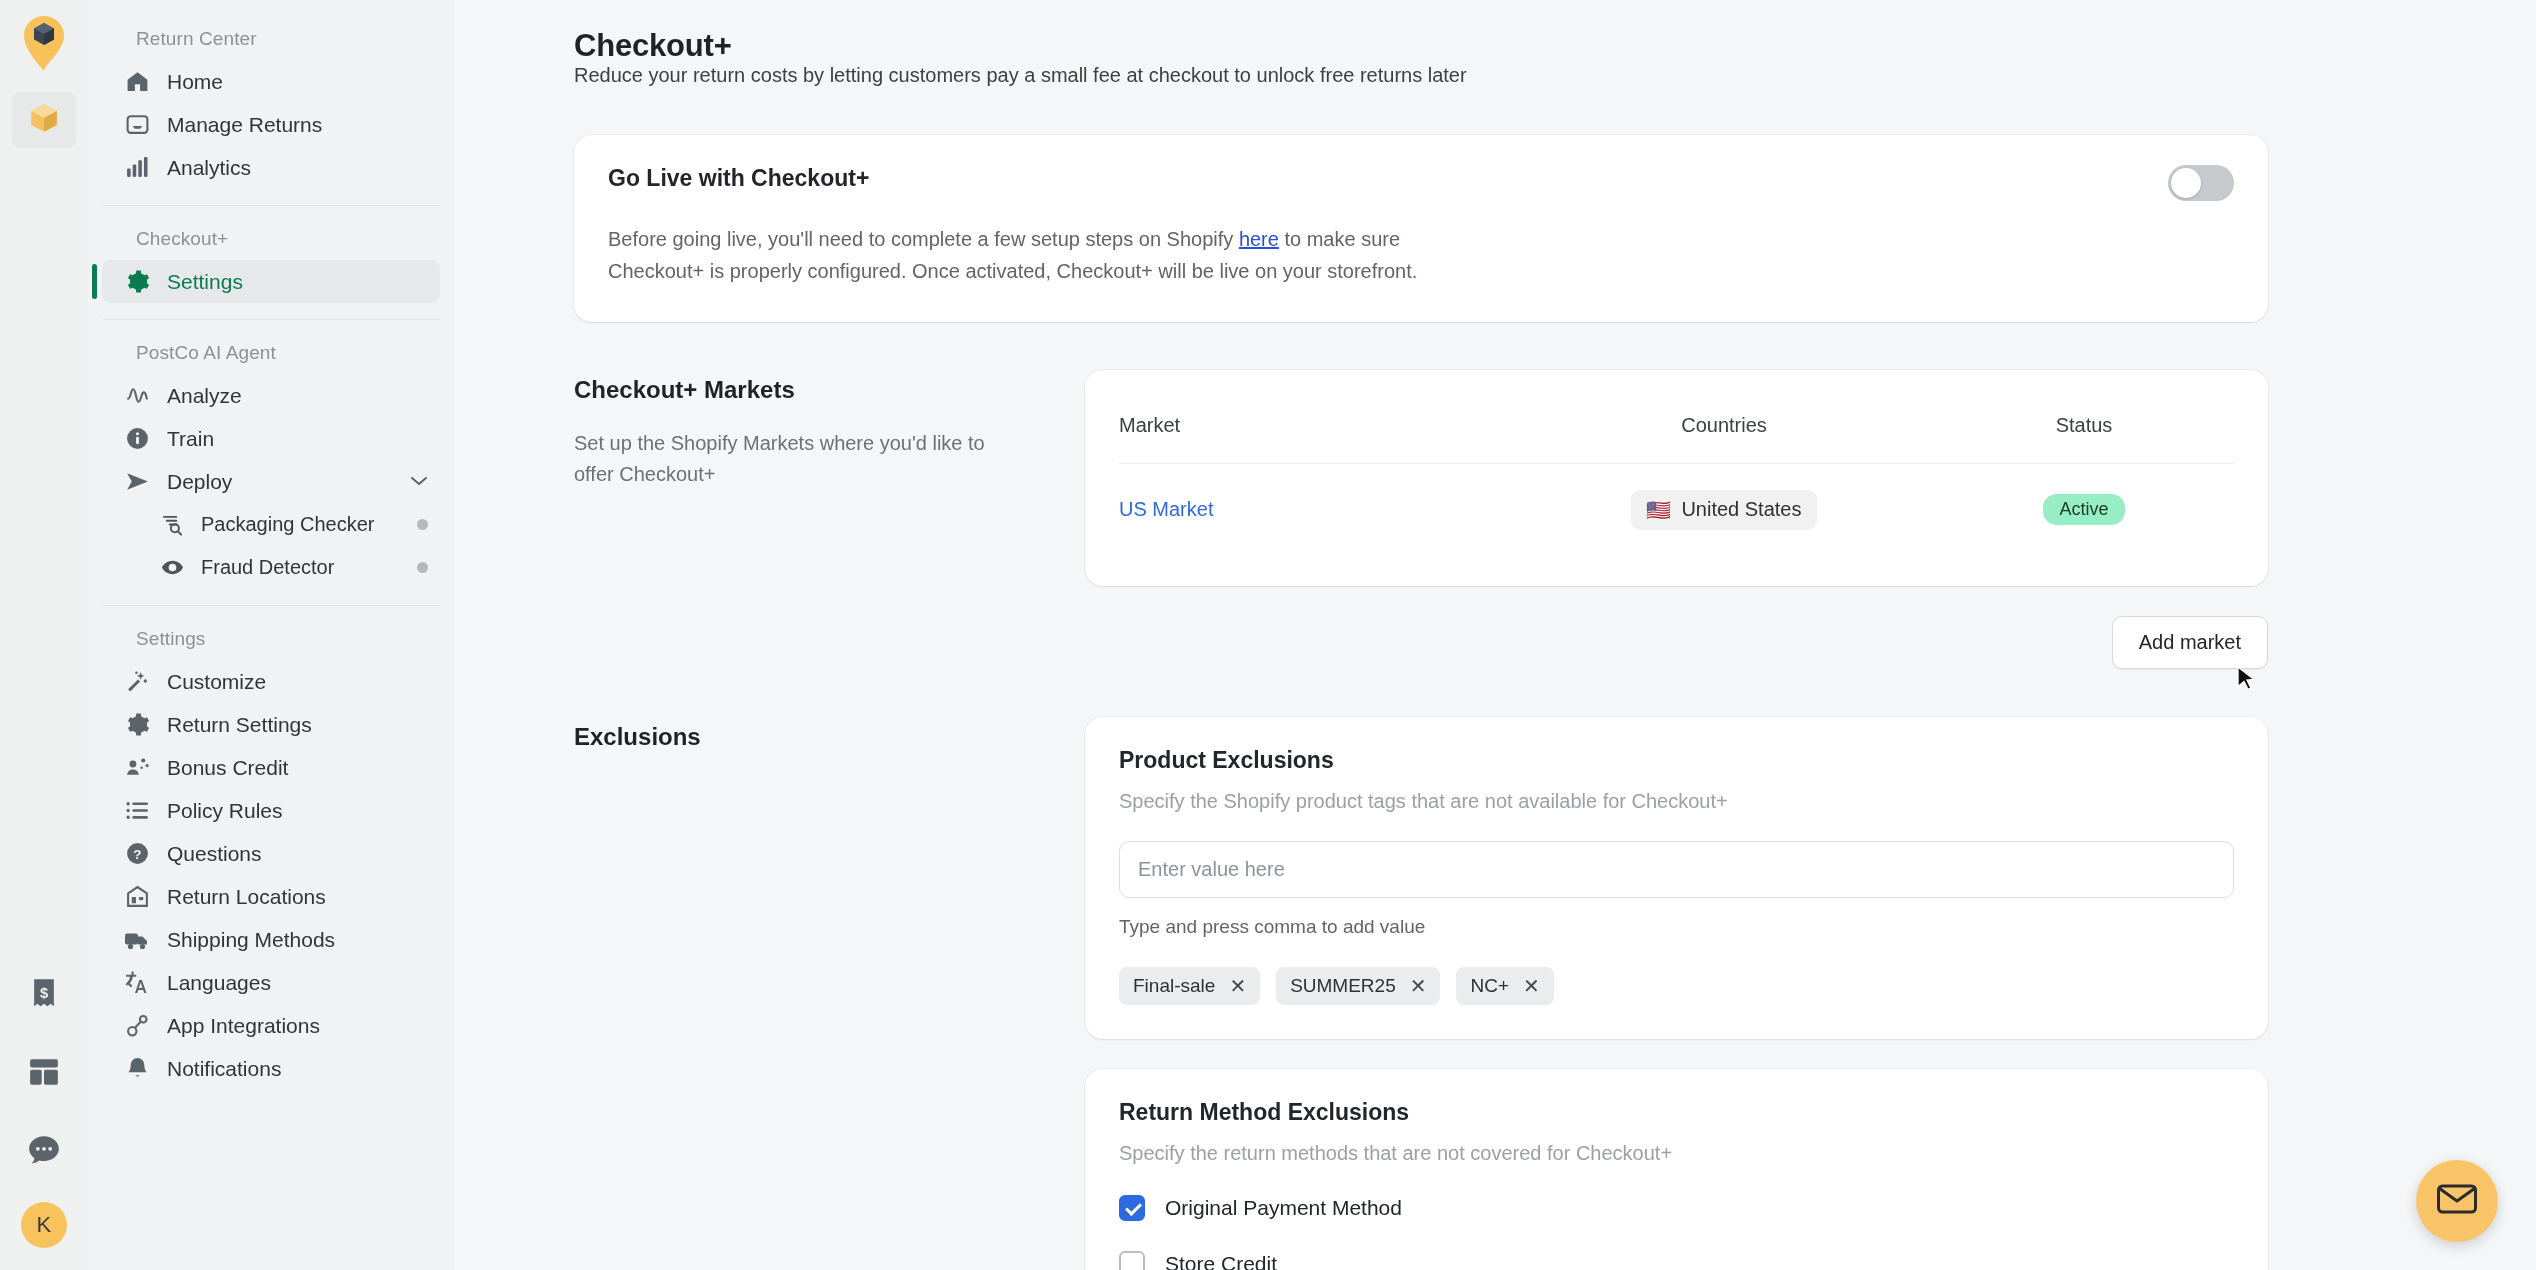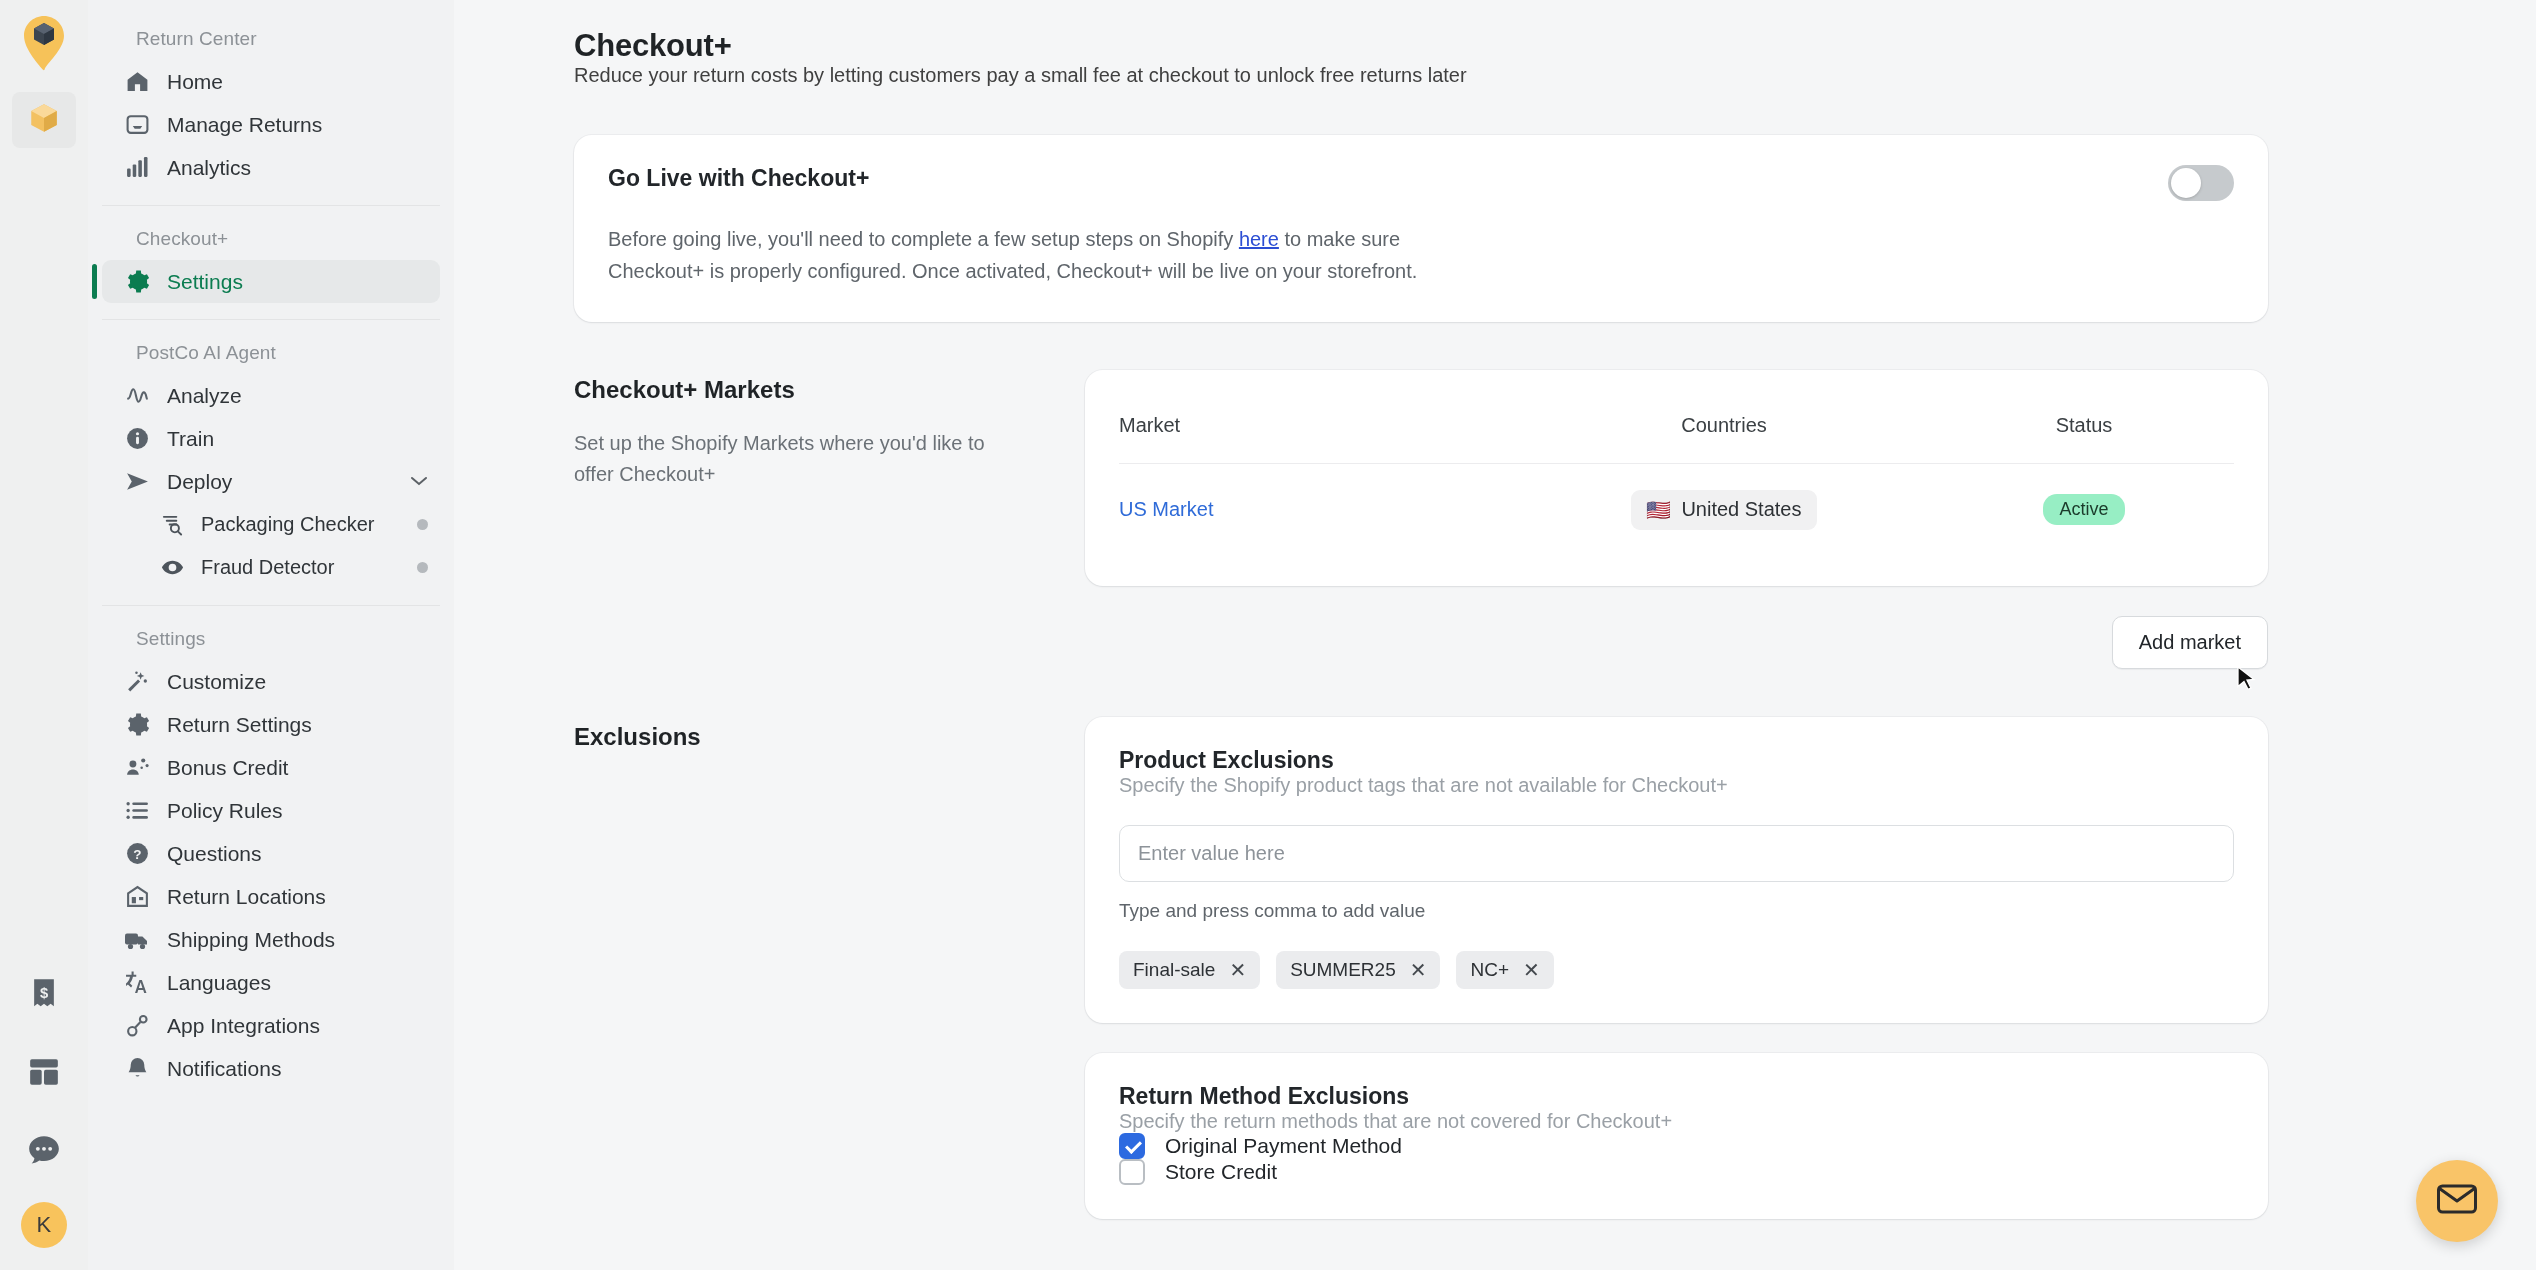--- a/index.html
+++ b/index.html
@@ -129,38 +129,38 @@
     border-radius: 14px; padding: 5px 16px; font-size: 18px;
   }
   .btn-row { display: flex; justify-content: flex-end; margin-top: 30px; }
   .btn {
     background: #fff; border: 1px solid #d7dadd; border-radius: 10px;
     padding: 14px 26px; font-size: 20px; color: #22262a; cursor: pointer;
     box-shadow: 0 1px 1px rgba(16,24,40,.05);
     font-family: "Liberation Sans", sans-serif;
   }
 
-  .card-sub { font-size: 20px; color: #9aa0a6; }
+  .card-sub { font-size: 20px; color: #9aa0a6; margin-top: 16px; }
   .text-input {
     width: 100%; margin-top: 28px;
     border: 1px solid #dcdfe2; border-radius: 10px;
     padding: 16px 18px; font-size: 20px; color: #22262a;
     background: #fff; font-family: "Liberation Sans", sans-serif;
   }
   .text-input::placeholder { color: #8d9399; }
   .hint { font-size: 19px; color: #5f656b; margin-top: 18px; }
   .chips { display: flex; gap: 16px; margin-top: 29px; flex-wrap: wrap; }
   .chip {
     display: inline-flex; align-items: center; gap: 14px;
     background: #ebecee; border-radius: 8px; padding: 8px 14px;
     font-size: 19px; color: #2d3135;
   }
   .chip .x { font-size: 20px; color: #44494e; cursor: pointer; line-height: 1; }
 
-  .check-row { display: flex; align-items: center; gap: 20px; font-size: 21px; color: #22262a; }
+  .check-row { display: flex; align-items: center; gap: 20px; margin-top: 30px; font-size: 21px; color: #22262a; }
   .cbox { width: 26px; height: 26px; border-radius: 6px; border: 2px solid #b9bec3; background: #fff; flex:0 0 26px; position: relative;}
   .cbox.checked { background: #2d6ae0; border-color: #2d6ae0; }
   .cbox.checked::after {
     content: ""; position: absolute; left: 8px; top: 3px;
     width: 6px; height: 12px; border: solid #fff; border-width: 0 3px 3px 0;
     transform: rotate(45deg);
   }
 
   .fab {
     position: absolute; right: 38px; bottom: 28px;

